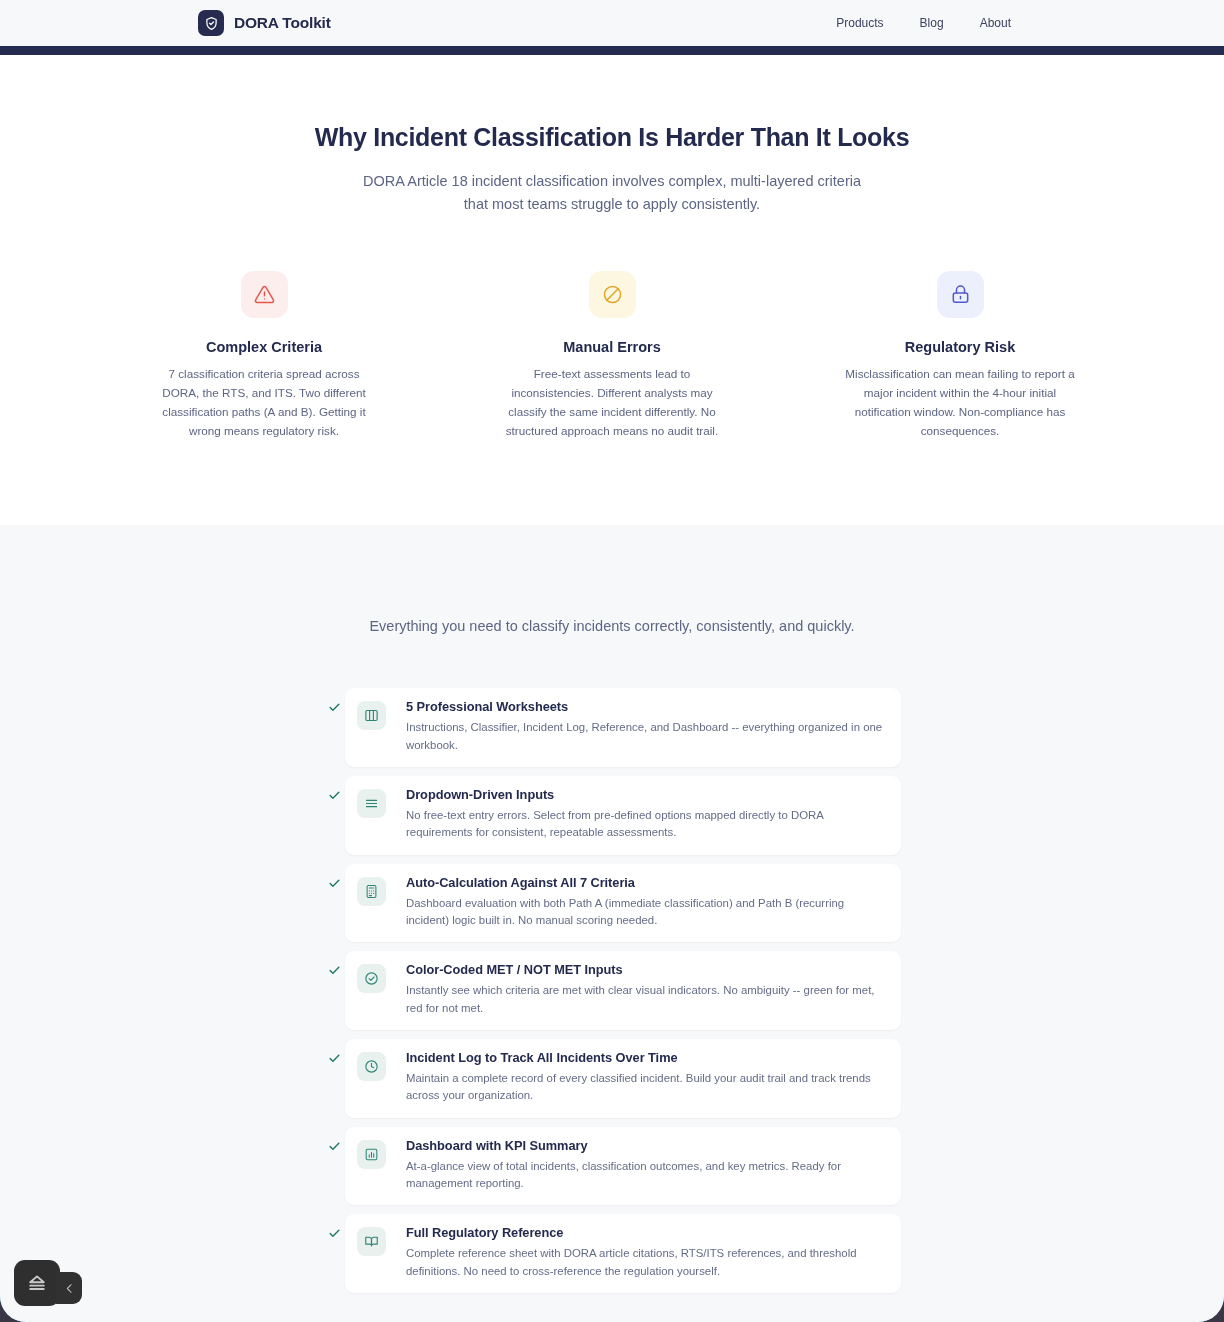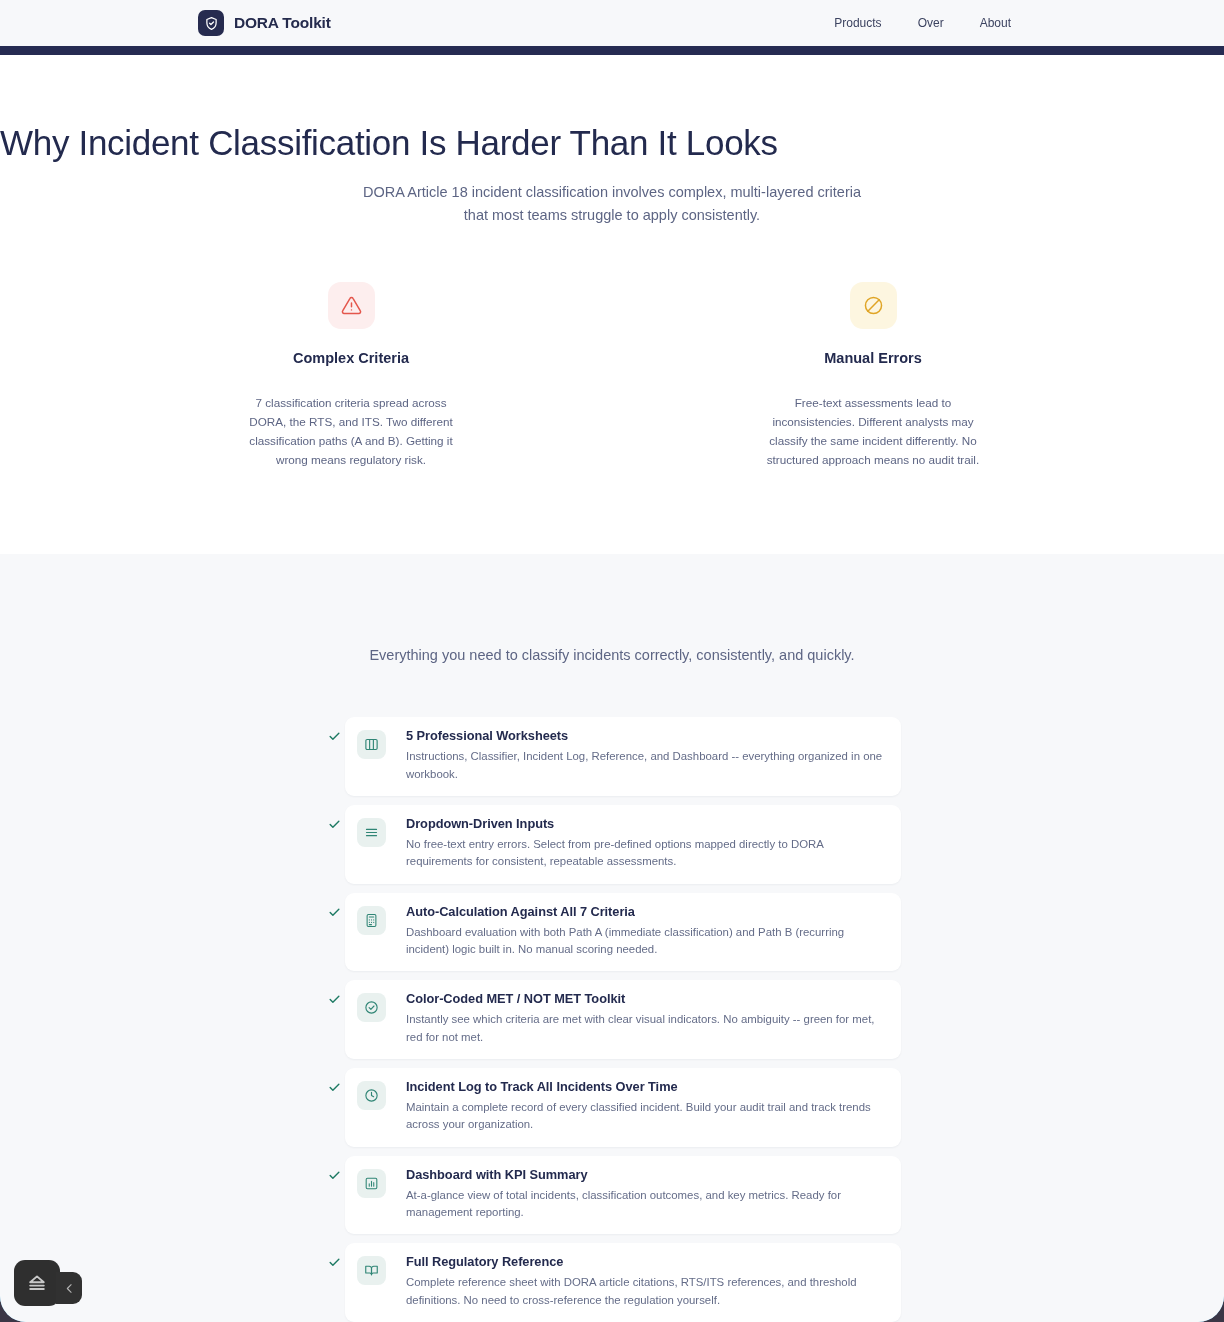--- a/index.html
+++ b/index.html
@@ -65,22 +65,23 @@
     width: 100%;
   }
 
   
   .section-problem {
     background: #ffffff;
     padding-top: 68px;
     padding-bottom: 84px;
   }
   .sec-title {
-    font-size: 35px;
-    font-weight: normal;
+    text-align: center;
+    font-size: 25px;
+    font-weight: bold;
     color: #232a4e;
     letter-spacing: -0.3px;
   }
   .sec-sub {
     text-align: center;
     font-size: 14.5px;
     color: #5d6584;
     line-height: 1.62;
     margin: 18px auto 0;
     max-width: 520px;
@@ -108,21 +109,21 @@
   .p-icon.yellow { background: #fdf6e0; }
   .p-icon.blue   { background: #eceffc; }
 
   .p-title {
     margin-top: 21px;
     font-size: 14.5px;
     font-weight: bold;
     color: #232a4e;
   }
   .p-desc {
-    margin-top: 28px;
+    margin-top: 10px;
     font-size: 11.7px;
     line-height: 1.62;
     color: #5d6584;
     max-width: 230px;
     margin-left: auto;
     margin-right: auto;
   }
 
   
   .section-features {
@@ -216,21 +217,21 @@
       <span class="brand-mark">
         <svg width="15" height="15" viewBox="0 0 24 24" fill="none" stroke="#ffffff" stroke-width="2" stroke-linecap="round" stroke-linejoin="round">
           <path d="M12 2.6 4.6 5.6v5.2c0 4.6 3.1 8.9 7.4 10.6 4.3-1.7 7.4-6 7.4-10.6V5.6L12 2.6z"></path>
           <path d="M9 11.6l2.1 2.1L15.2 9.6"></path>
         </svg>
       </span>
       <span class="brand-name">DORA Toolkit</span>
     </div>
     <nav class="nav">
       <a href="#">Products</a>
-      <a href="#">Over</a>
+      <a href="#">Blog</a>
       <a href="#">About</a>
     </nav>
   </div>
   <div class="header-rule"></div>
 
   <section class="section-problem">
     <h2 class="sec-title">Why Incident Classification Is Harder Than It Looks</h2>
     <p class="sec-sub">DORA Article 18 incident classification involves complex, multi-layered criteria that most teams struggle to apply consistently.</p>
 
     <div class="problem-grid">
@@ -251,20 +252,31 @@
         <div class="p-icon yellow">
           <svg width="21" height="21" viewBox="0 0 24 24" fill="none" stroke="#e0a526" stroke-width="1.7" stroke-linecap="round" stroke-linejoin="round">
             <circle cx="12" cy="12" r="9.2"></circle>
             <line x1="5.5" y1="18.5" x2="18.5" y2="5.5"></line>
           </svg>
         </div>
         <div class="p-title">Manual Errors</div>
         <div class="p-desc">Free-text assessments lead to inconsistencies. Different analysts may classify the same incident differently. No structured approach means no audit trail.</div>
       </div>
 
+      <div class="problem-card">
+        <div class="p-icon blue">
+          <svg width="21" height="21" viewBox="0 0 24 24" fill="none" stroke="#4f58cf" stroke-width="1.7" stroke-linecap="round" stroke-linejoin="round">
+            <rect x="3.8" y="10.4" width="16.4" height="10.4" rx="2.2"></rect>
+            <path d="M7.4 10.4V6.9a4.6 4.6 0 0 1 9.2 0v3.5"></path>
+            <line x1="12" y1="14.4" x2="12" y2="16.8"></line>
+          </svg>
+        </div>
+        <div class="p-title">Regulatory Risk</div>
+        <div class="p-desc">Misclassification can mean failing to report a major incident within the 4-hour initial notification window. Non-compliance has consequences.</div>
+      </div>
 
     </div>
   </section>
 
   <section class="section-features">
     <p class="sec-sub">Everything you need to classify incidents correctly, consistently, and quickly.</p>
 
     <div class="feature-list">
 
       <div class="feature-row">
@@ -343,21 +355,21 @@
             </svg>
         </div>
         <div class="f-card">
           <div class="f-icon">
             <svg width="15" height="15" viewBox="0 0 24 24" fill="none" stroke="#2f8575" stroke-width="1.8" stroke-linecap="round" stroke-linejoin="round">
               <circle cx="12" cy="12" r="9"></circle>
                 <polyline points="8.2 12.2 11 15 16 9.6"></polyline>
             </svg>
           </div>
           <div class="f-body">
-            <div class="f-title">Color-Coded MET / NOT MET Toolkit</div>
+            <div class="f-title">Color-Coded MET / NOT MET Inputs</div>
             <div class="f-desc">Instantly see which criteria are met with clear visual indicators. No ambiguity -- green for met, red for not met.</div>
           </div>
         </div>
       </div>
 
       <div class="feature-row">
         <div class="f-check">
           <svg width="13" height="13" viewBox="0 0 24 24" fill="none" stroke="currentColor" stroke-width="2.6" stroke-linecap="round" stroke-linejoin="round">
               <polyline points="20 6 9 17 4 12"></polyline>
             </svg>

